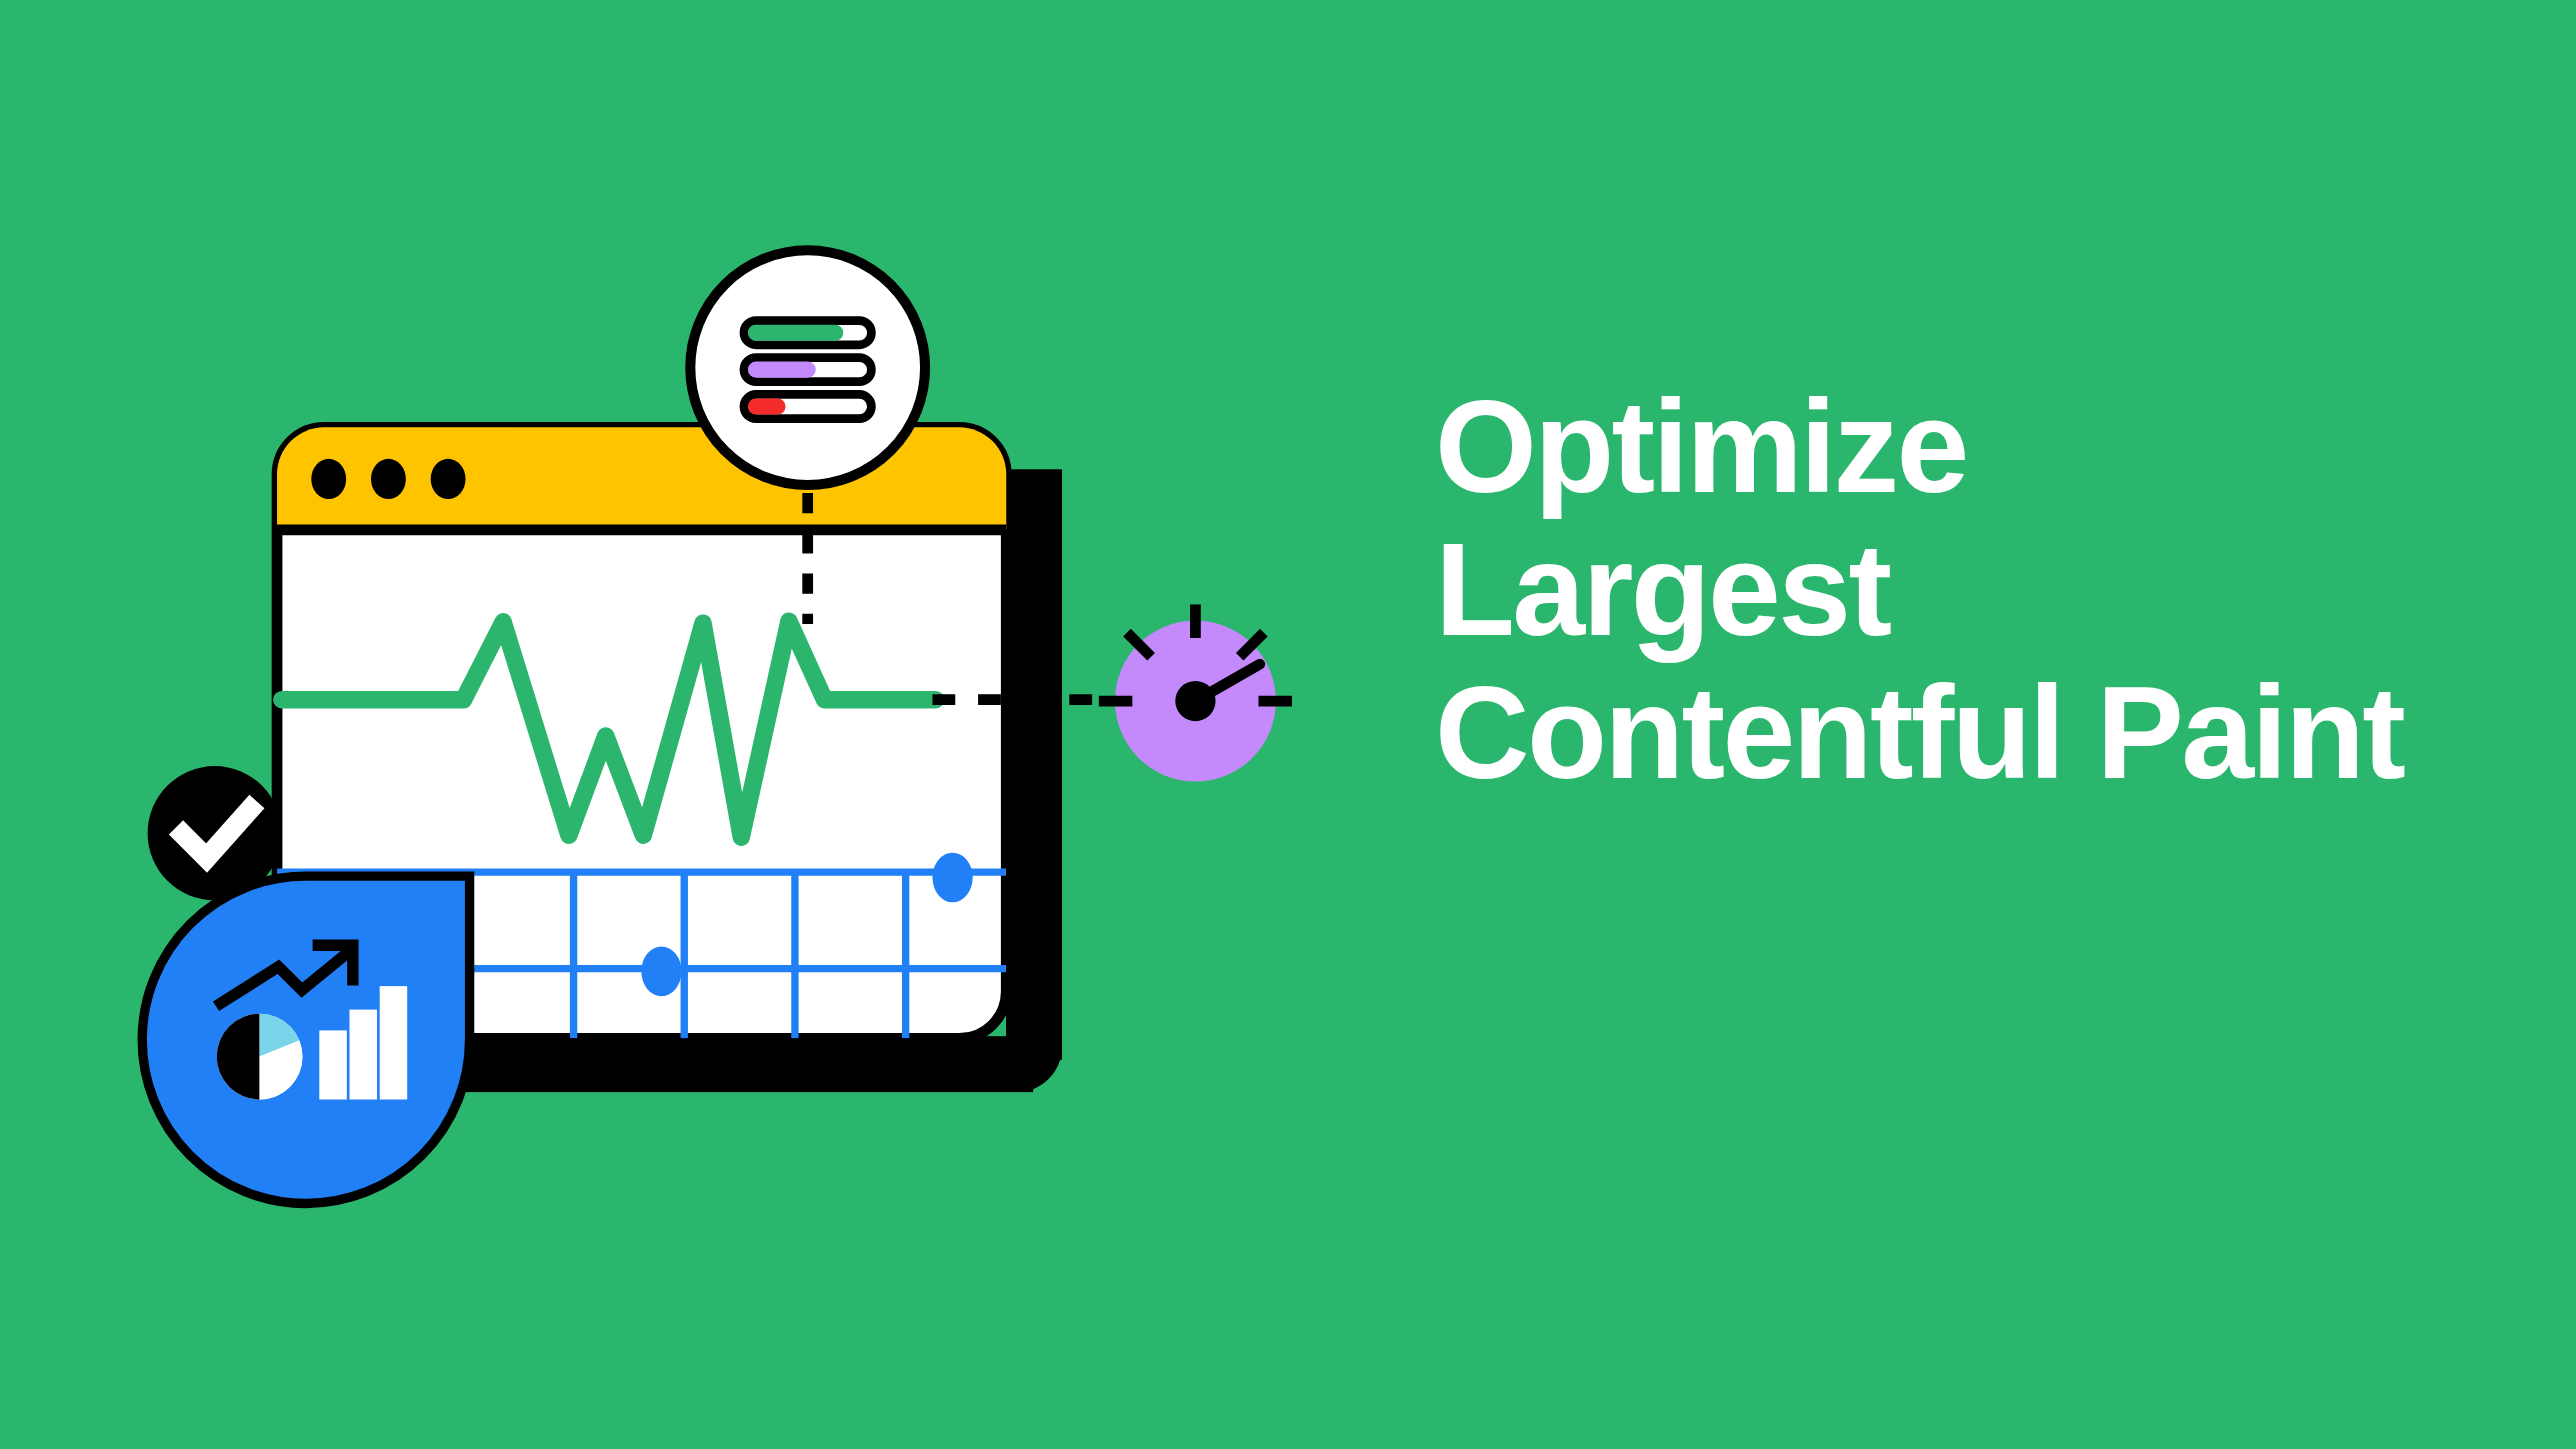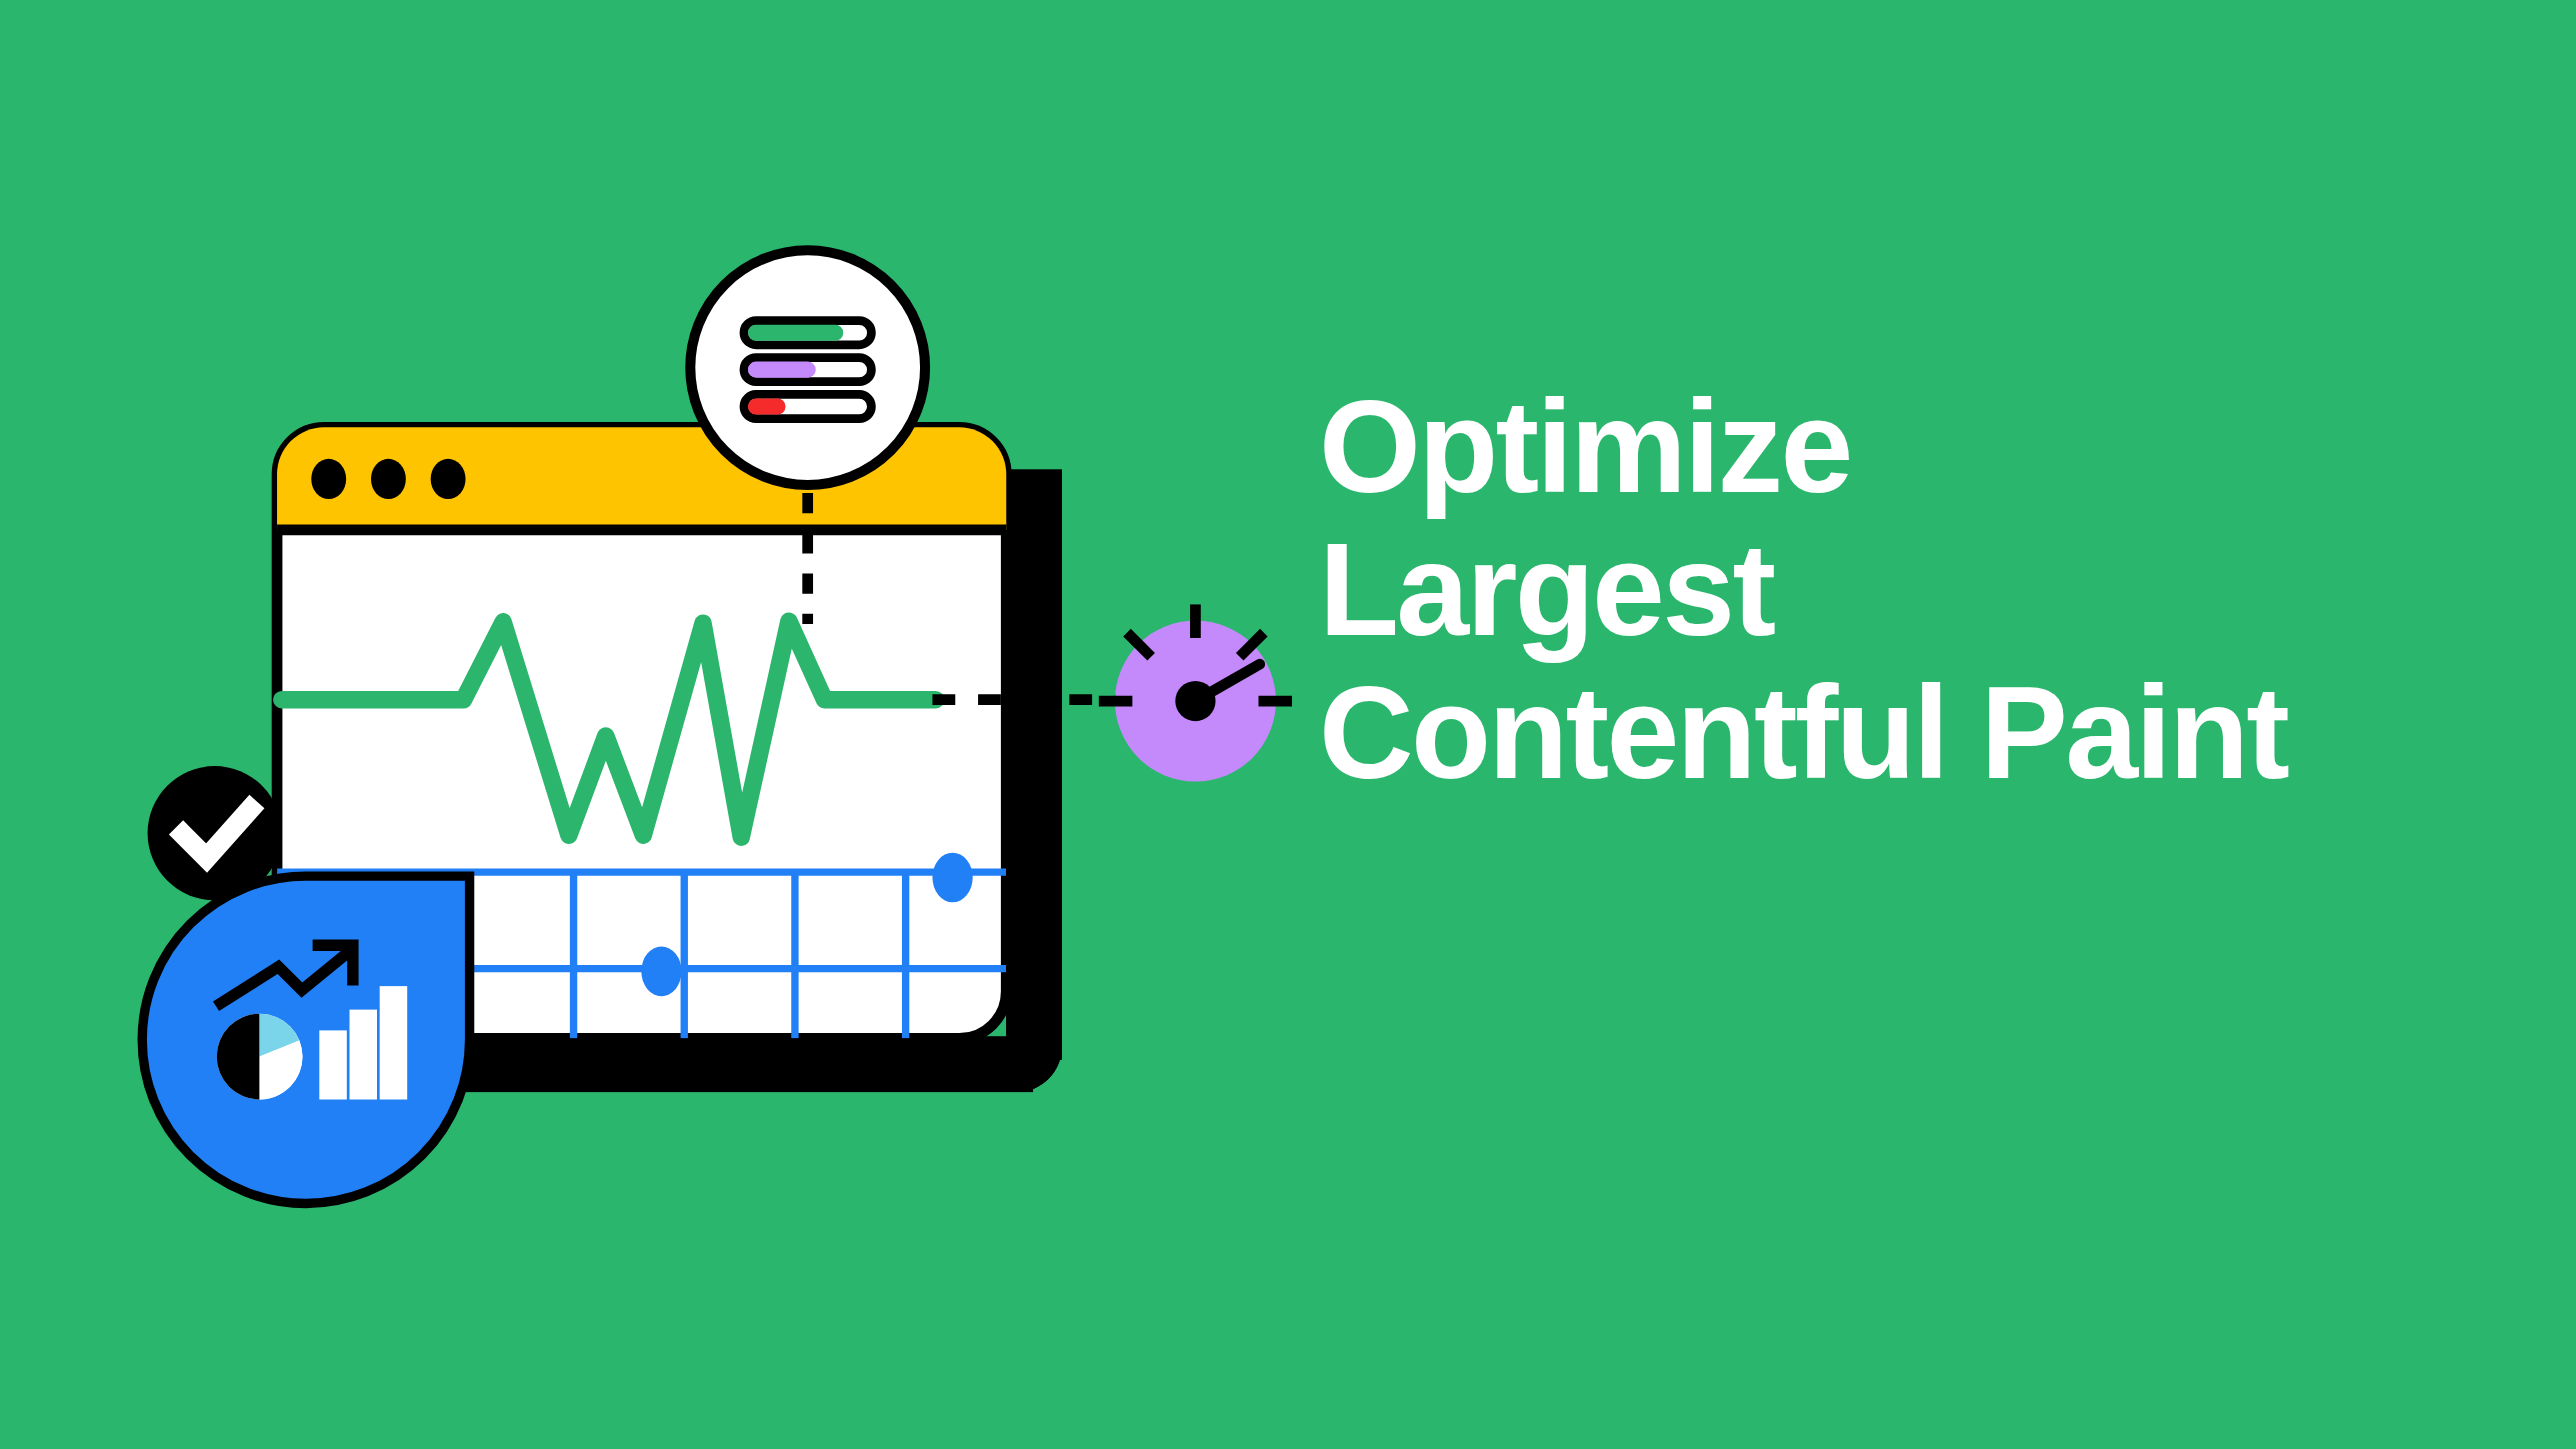--- a/index.html
+++ b/index.html
@@ -16,21 +16,21 @@
     font-family: "Liberation Sans", sans-serif;
   }
   #art {
     position: absolute;
     left: 0; top: 0;
     width: 2576px;
     height: 1449px;
   }
   #headline {
     position: absolute;
-    left: 1319px;
+    left: 1435px;
     top: 376px;
     width: 1006px;
     color: #ffffff;
     font-family: "Liberation Sans", sans-serif;
     font-weight: bold;
     font-size: 131px;
     line-height: 1.09;
     letter-spacing: -2.7px;
     white-space: pre-line;
   }

